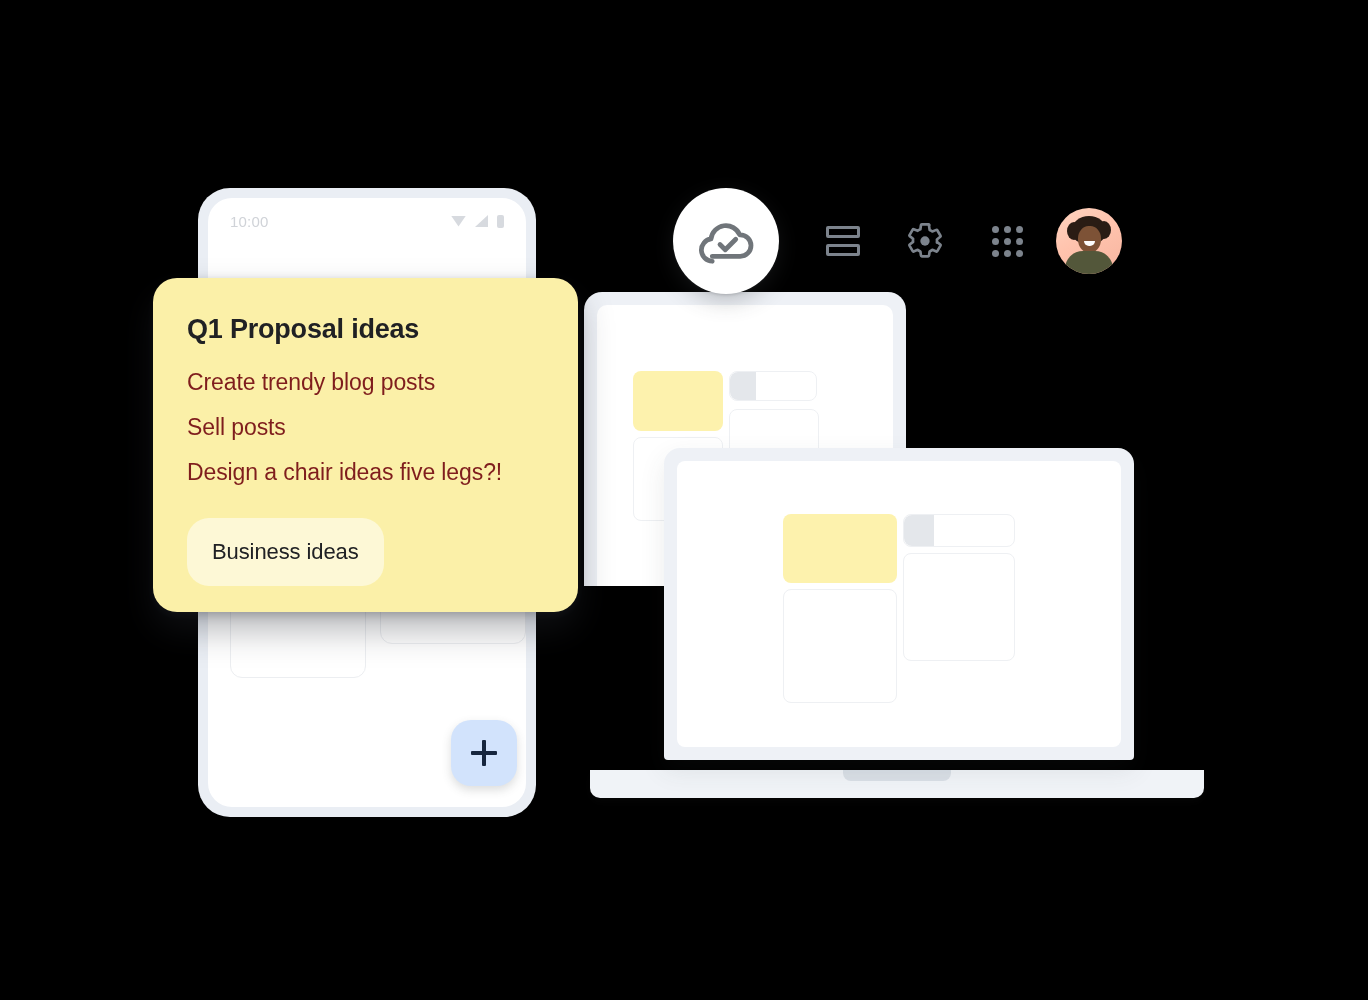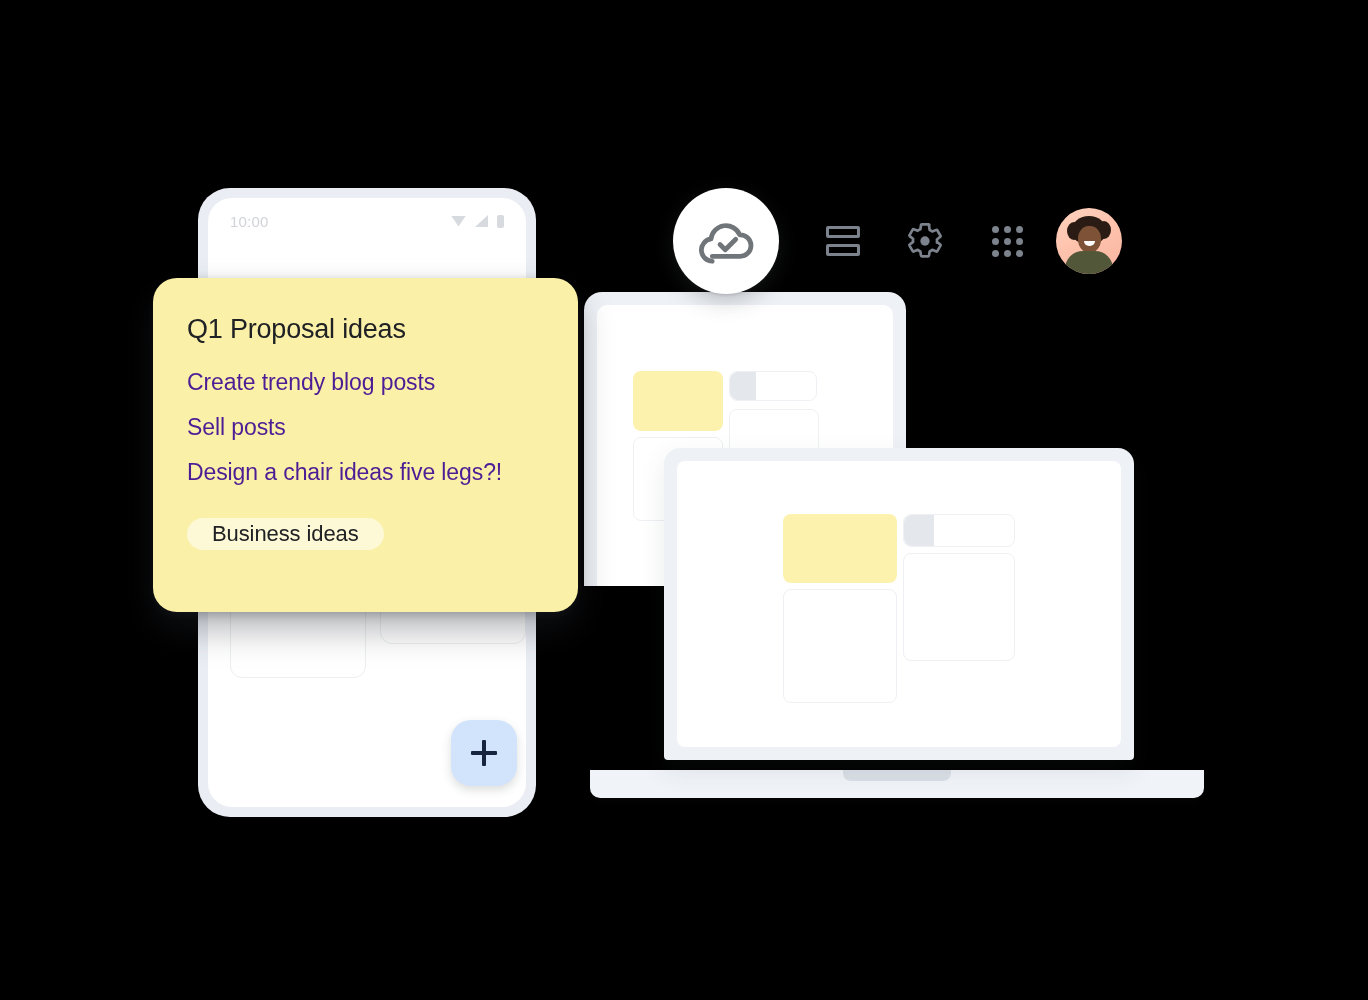--- a/index.html
+++ b/index.html
@@ -242,40 +242,40 @@
     height: 334px;
     background: #fbf0a8;
     border-radius: 24px;
     box-shadow: 0 18px 34px rgba(40,44,52,0.34), 0 3px 10px rgba(40,44,52,0.26);
     z-index: 30;
     padding: 30px 34px;
     box-sizing: border-box;
   }
   .note-title {
     font-size: 27px;
-    font-weight: 400;
+    font-weight: 700;
     color: #202124;
     letter-spacing: -0.2px;
     margin: 6px 0 26px 0;
   }
   .note-line {
     font-size: 23px;
-    color: #4c1d95;
+    color: #7f1d1d;
     line-height: 1.0;
     margin-bottom: 22px;
     letter-spacing: -0.1px;
   }
   .note-tag {
     display: inline-block;
     margin-top: 12px;
     background: #fdf8d6;
     color: #202124;
     font-size: 22px;
     border-radius: 22px;
-    padding: 3px 25px;
+    padding: 21px 25px;
     letter-spacing: -0.1px;
   }
 
   
   .laptop-back {
     position: absolute;
     left: 584px;
     top: 292px;
     width: 322px;
     height: 294px;

